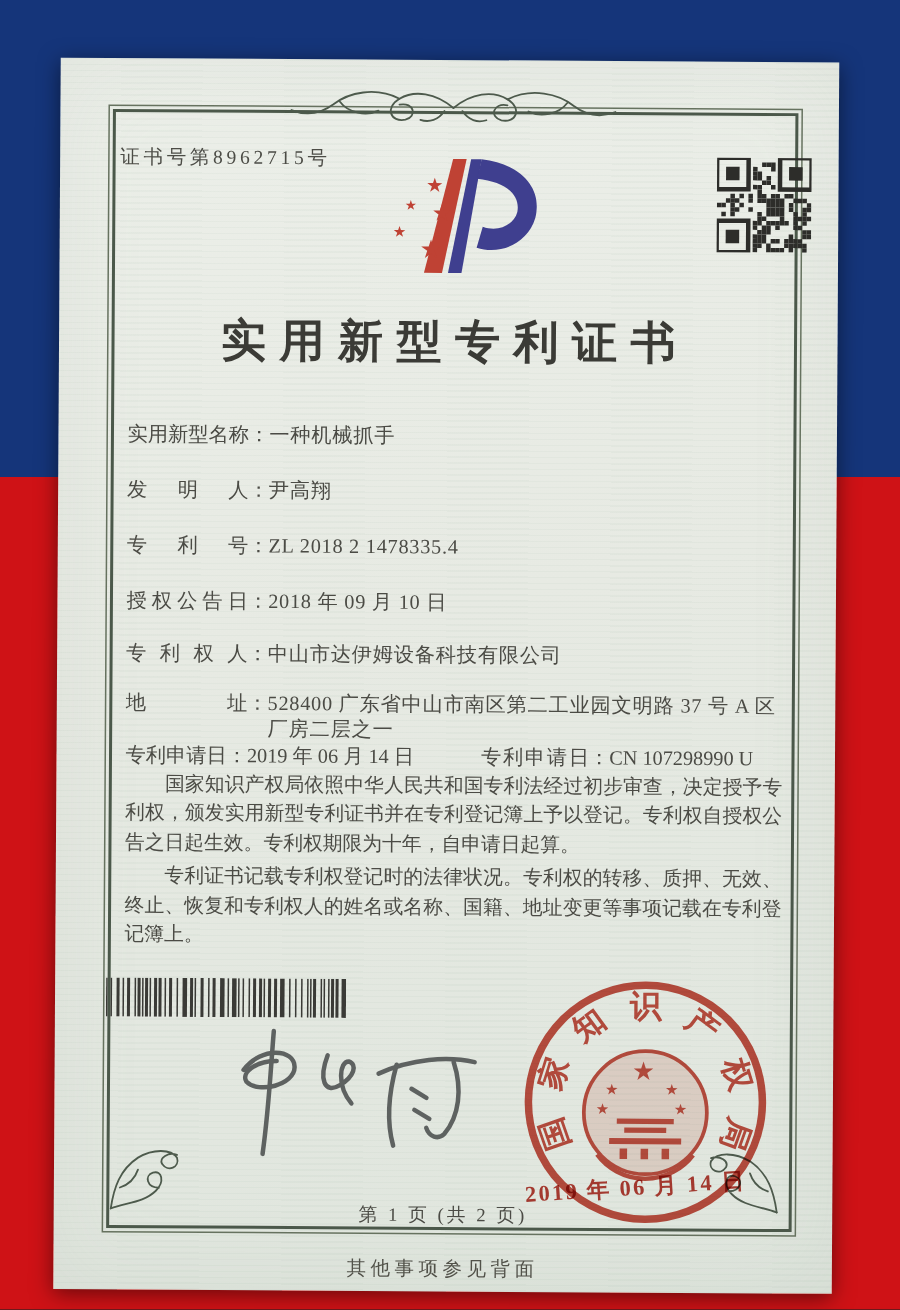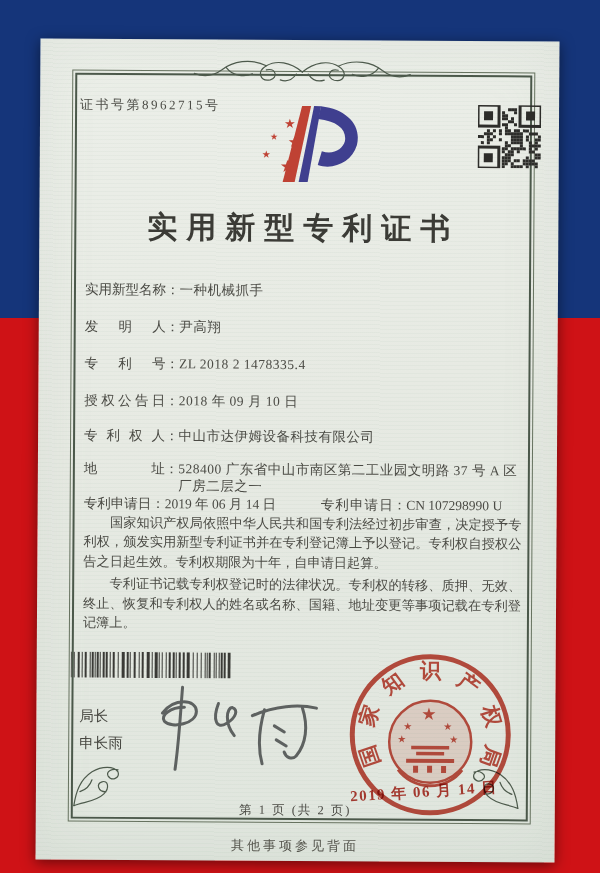--- a/index.html
+++ b/index.html
@@ -322,24 +322,20 @@
         <rect x="136" y="0" width="1" height="26" fill="#3a3a36"></rect>
         <rect x="138" y="0" width="2" height="26" fill="#3a3a36"></rect>
         <rect x="143" y="0" width="1" height="26" fill="#3a3a36"></rect>
         <rect x="145" y="0" width="1" height="26" fill="#3a3a36"></rect>
         <rect x="148" y="0" width="1" height="26" fill="#3a3a36"></rect>
         <rect x="150" y="0" width="2" height="26" fill="#3a3a36"></rect>
         <rect x="153" y="0" width="2" height="26" fill="#3a3a36"></rect>
         <rect x="157" y="0" width="3" height="26" fill="#3a3a36"></rect>
       </svg>
 
-    <div class="signer">
-      <div>局长</div>
-      <div>申长雨</div>
-    </div>
 
     <svg class="signature" width="180" height="100" viewBox="0 0 180 100">
       <g stroke="#474a4b" stroke-width="3" fill="none" stroke-linecap="round" opacity=".85">
         <path d="M36,8 C34,34 33,60 29,90"></path>
         <path d="M16,34 C28,18 50,20 50,32 C50,44 26,50 18,42 C14,36 24,28 38,28"></path>
         <path d="M72,24 C66,40 70,50 80,44 C90,38 92,30 86,28 C80,28 78,44 88,56"></path>
         <path d="M106,36 C128,26 152,24 170,28"></path>
         <path d="M118,30 C112,52 112,70 116,84"></path>
         <path d="M156,28 C162,46 160,64 150,76 C146,80 140,78 138,72"></path>
         <path d="M128,46 l10,6"></path>

